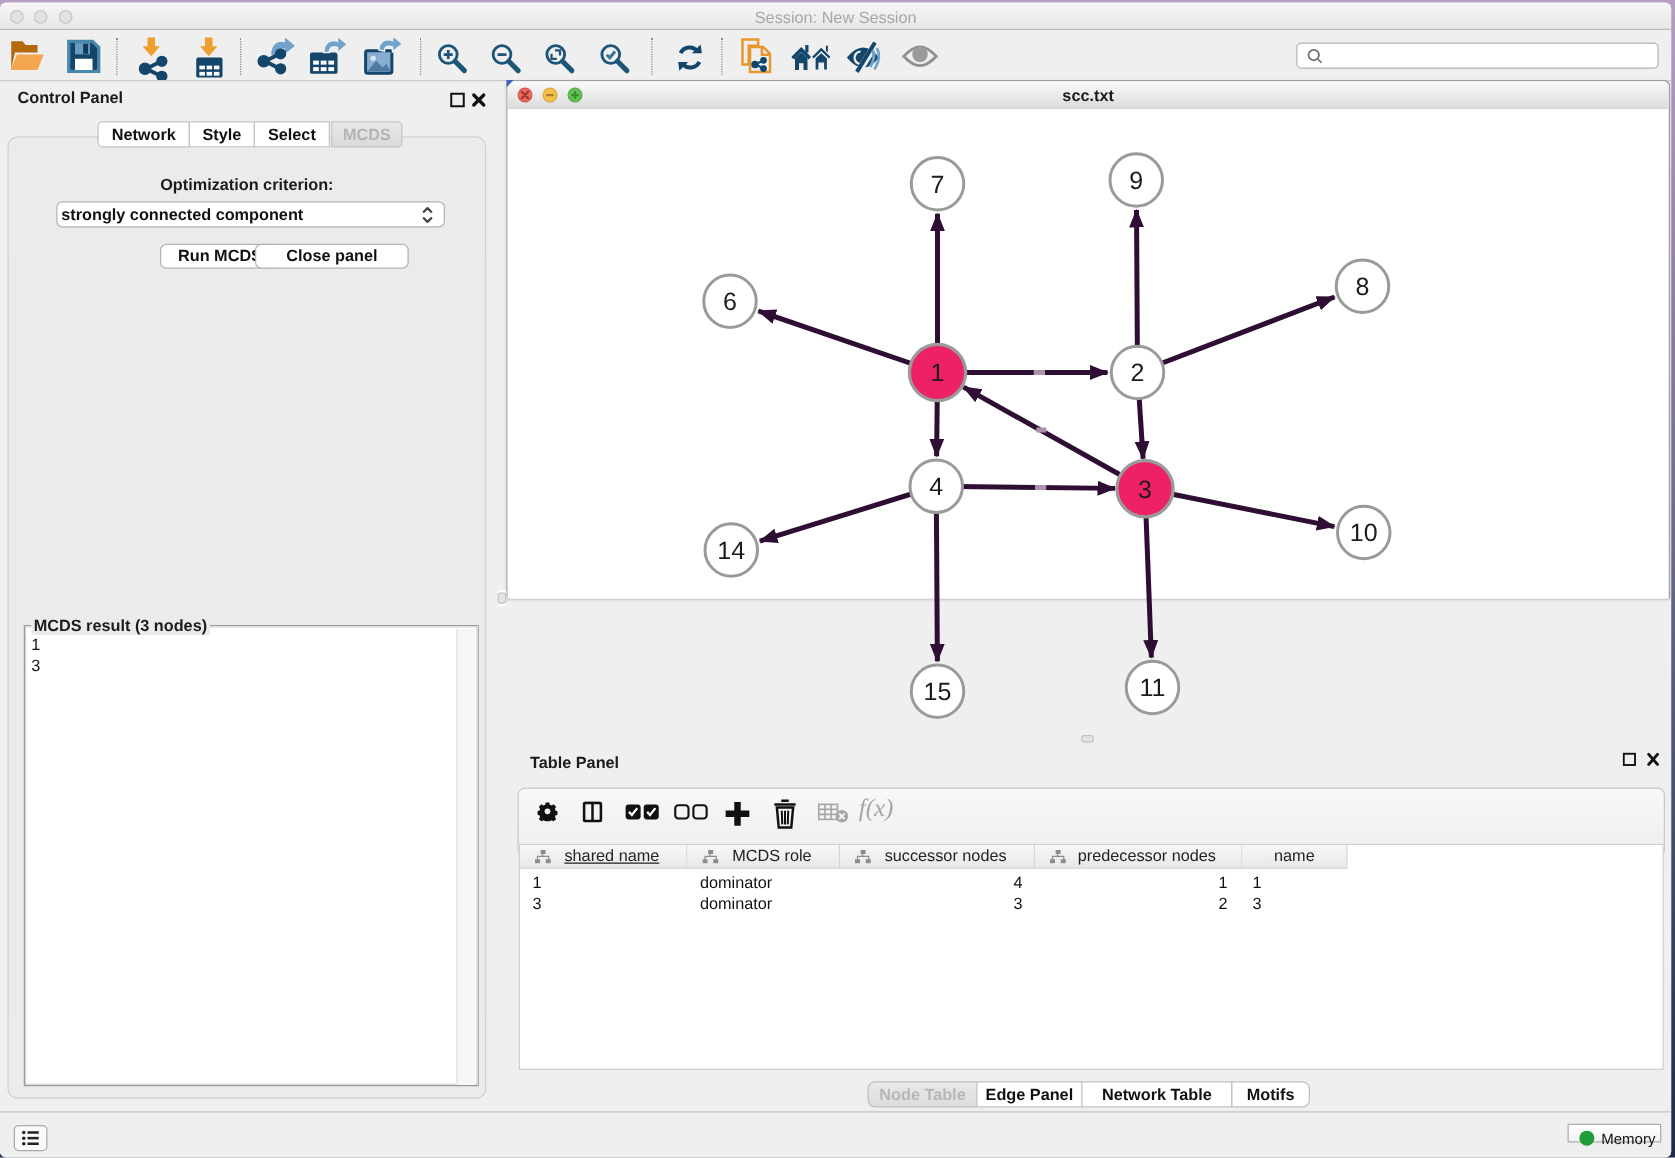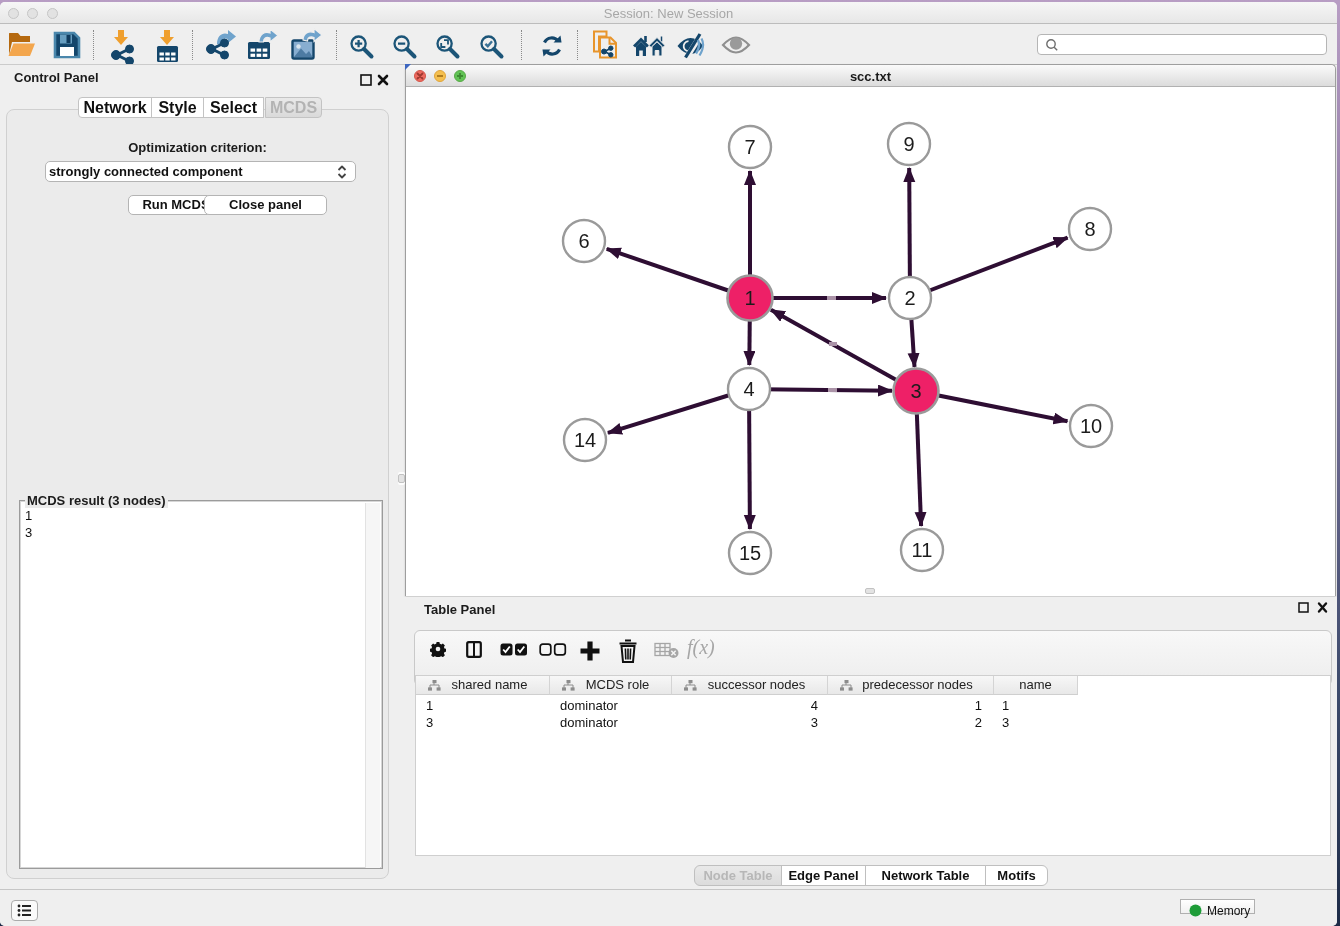--- a/index.html
+++ b/index.html
@@ -11,48 +11,48 @@
 #titlebar { position:absolute; left:0; top:0; width:1337px; height:22px; background:linear-gradient(#f6f6f6,#e7e7e7); border-bottom:1px solid #bcbcbc; }
 .tdot { position:absolute; top:5.5px; width:11px; height:11px; border-radius:50%; background:#e2e2e2; border:1px solid #c6c6c6; }
 #wtitle { position:absolute; top:4px; left:0; width:100%; text-align:center; font-size:13px; color:#a7a7a7; }
 
 #toolbar { position:absolute; left:0; top:23px; width:1337px; height:40px; background:#efefef; border-bottom:1px solid #cbcbcb; }
 .tsep { position:absolute; top:5px; height:30px; width:0; border-left:1px dotted #8a8a8a; }
 #searchbox { position:absolute; left:1037px; top:9px; width:290px; height:21px; background:#fff; border:1px solid #b5b5b5; border-radius:4px; }
 
 #cptitle { position:absolute; left:14px; top:68px; font-size:13px; font-weight:bold; color:#1b1b1b; }
 .tabrow { position:absolute; top:95px; left:78px; height:21px; z-index:3; }
-.tab { position:absolute; top:0; height:21px; background:#fff; border:1px solid #c3c3c3; font-size:16px; font-weight:bold; color:#111; text-align:center; line-height:20px; }
+.tab { position:absolute; top:0; height:21px; background:#fff; border:1px solid #c3c3c3; font-size:13px; font-weight:bold; color:#111; text-align:center; line-height:20px; }
 #lpanel { position:absolute; left:6px; top:107px; width:383px; height:770px; background:#ebebeb; border:1px solid #d0d0d0; border-radius:8px; }
 #optlabel { position:absolute; left:0; top:30px; width:100%; text-align:center; font-size:13px; font-weight:bold; color:#1b1b1b; }
 #dropdown { position:absolute; left:38px; top:51px; width:311px; height:21px; background:#fff; border:1px solid #b4b4b4; border-radius:5px; font-size:13px; font-weight:bold; color:#111; line-height:19px; padding-left:3px; }
 .btn { position:absolute; top:85px; height:20px; background:#fff; border:1px solid #b4b4b4; border-radius:5px; font-size:13px; font-weight:bold; color:#111; text-align:center; line-height:18px; }
 #groupbox { position:absolute; left:12px; top:390px; width:364px; height:369px; border:1px solid #9b9b9b; }
 #grouplabel { position:absolute; left:5px; top:-8px; background:#ebebeb; padding:0 2px; font-size:13px; font-weight:bold; color:#1b1b1b; }
 #resultbox { position:absolute; left:0px; top:0px; width:362px; height:367px; background:#fff; border:1px solid #d6d6d6; }
 #scrollstrip { position:absolute; right:1px; top:1px; width:15px; height:365px; background:#f6f6f6; border-left:1px solid #e2e2e2; }
 
-#netwin { position:absolute; left:405px; top:62px; width:931px; height:532px; background:#fff; border:1px solid #9e9e9e; border-bottom:none; border-radius:5px 5px 0 0; box-shadow:0 1px 2px rgba(0,0,0,0.18); }
+#netwin { position:absolute; left:405px; top:62px; width:931px; height:415px; background:#fff; border:1px solid #9e9e9e; border-bottom:none; border-radius:5px 5px 0 0; box-shadow:0 1px 2px rgba(0,0,0,0.18); }
 #nettitle { position:absolute; left:0; top:0; width:100%; height:22px; background:linear-gradient(#fafafa,#dcdcdc); border-bottom:1px solid #b1b1b1; border-radius:5px 5px 0 0; }
 .mdot { position:absolute; top:5px; width:12px; height:12px; border-radius:50%; }
 #netname { position:absolute; top:4px; left:0; width:100%; text-align:center; font-size:13px; font-weight:bold; color:#1a1a1a; }
 
 #tablepanel { position:absolute; left:395px; top:595px; width:942px; height:293px; background:#efefef; }
 #tptitle { position:absolute; left:29px; top:5px; font-size:13px; font-weight:bold; color:#1b1b1b;text-align:center; }
 #tptoolbar { position:absolute; left:19px; top:33px; width:918px; height:56px; background:linear-gradient(#f8f8f8,#ededed); border:1px solid #c9c9c9; border-radius:6px; }
 #ttable { position:absolute; left:20px; top:78px; width:916px; height:181px; background:#fff; border:1px solid #cfcfcf; }
 .thead { position:absolute; top:0; height:19px; background:linear-gradient(#f7f7f7,#e8e8e8); border-right:1px solid #d4d4d4; border-bottom:1px solid #cfcfcf; font-size:13px; color:#222; text-align:center; line-height:18px; }
 .trow { position:absolute; font-size:13px; color:#111; }
 
 .btab { position:absolute; top:0; height:21px; border:1px solid #bfbfbf; font-size:13px; font-weight:bold; text-align:center; line-height:20px; background:#fff; color:#111; }
 #btabs { position:absolute; left:299px; top:268px; height:21px; }
 
 #statusbar { position:absolute; left:0; top:887px; width:1337px; height:37px; background:#efefef; border-top:1px solid #c6c6c6; }
 #listbtn { position:absolute; left:11px; top:10px; width:27px; height:21px; background:#fafafa; border:1px solid #ababab; border-radius:4px; }
-#membtn { position:absolute; left:1180px; top:9px; width:75px; height:15px; background:linear-gradient(#ffffff,#f1f1f1); border:1px solid #b0b0b0; font-size:12px; color:#111; }
+#membtn { position:absolute; left:1254px; top:9px; width:75px; height:15px; background:linear-gradient(#ffffff,#f1f1f1); border:1px solid #b0b0b0; font-size:12px; color:#111; }
 </style>
 </head>
 <body>
 <div id="win">
   <div id="titlebar">
     <div class="tdot" style="left:8px;"></div>
     <div class="tdot" style="left:27px;"></div>
     <div class="tdot" style="left:47px;"></div>
     <div id="wtitle">Session: New Session</div>
   </div>
@@ -372,21 +372,21 @@
             <line x1="11" y1="1.5" x2="11" y2="13.5"></line>
         </g>
         <circle cx="19.5" cy="11" r="5" fill="#a6a6a6"></circle>
         <path d="M17.3 8.8 L21.7 13.2 M21.7 8.8 L17.3 13.2" stroke="#f4f4f4" stroke-width="1.5"></path>
       </svg>
 
       <div class="abs" style="left:272px;top:5px; font-family:'Liberation Serif',serif; font-style:italic; font-size:20px; color:#a6a6a6;">f(x)</div>
     </div>
     <div id="ttable">
 
-      <div class="thead" style="left:0; width:134px;"><span style="padding-left:14px;">shared name</span></div>
+      <div class="thead" style="left:0; width:134px;"><span style="padding-left:14px;text-decoration:underline;">shared name</span></div>
       <div class="thead" style="left:134px; width:122px;"><span style="padding-left:14px;">MCDS role</span></div>
       <div class="thead" style="left:256px; width:156px;"><span style="padding-left:14px;">successor nodes</span></div>
       <div class="thead" style="left:412px; width:166px;"><span style="padding-left:14px;">predecessor nodes</span></div>
       <div class="thead" style="left:578px; width:84px;">name</div>
       <svg class="abs" style="left:12px;top:4px;" width="13" height="11" viewBox="0 0 13 11">
           <g fill="#8c8c8c">
             <rect x="4.5" y="0" width="4" height="3.2"></rect>
             <rect x="0" y="7.4" width="4" height="3.2"></rect>
             <rect x="8.6" y="7.4" width="4" height="3.2"></rect>
             <path d="M6 3 L6 5 L2 5 L2 8 M6 5 L11 5 L11 8" stroke="#8c8c8c" stroke-width="1" fill="none"></path>

